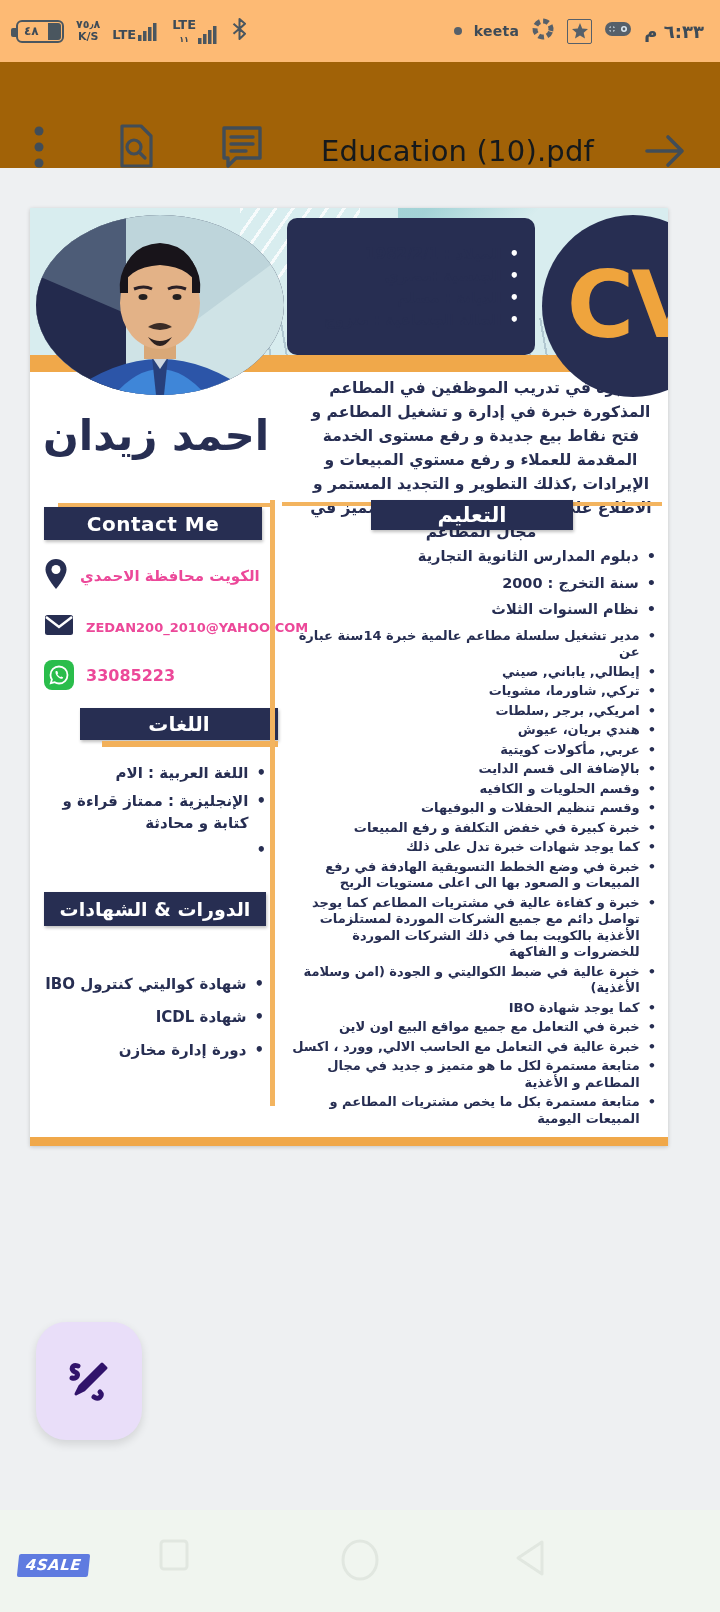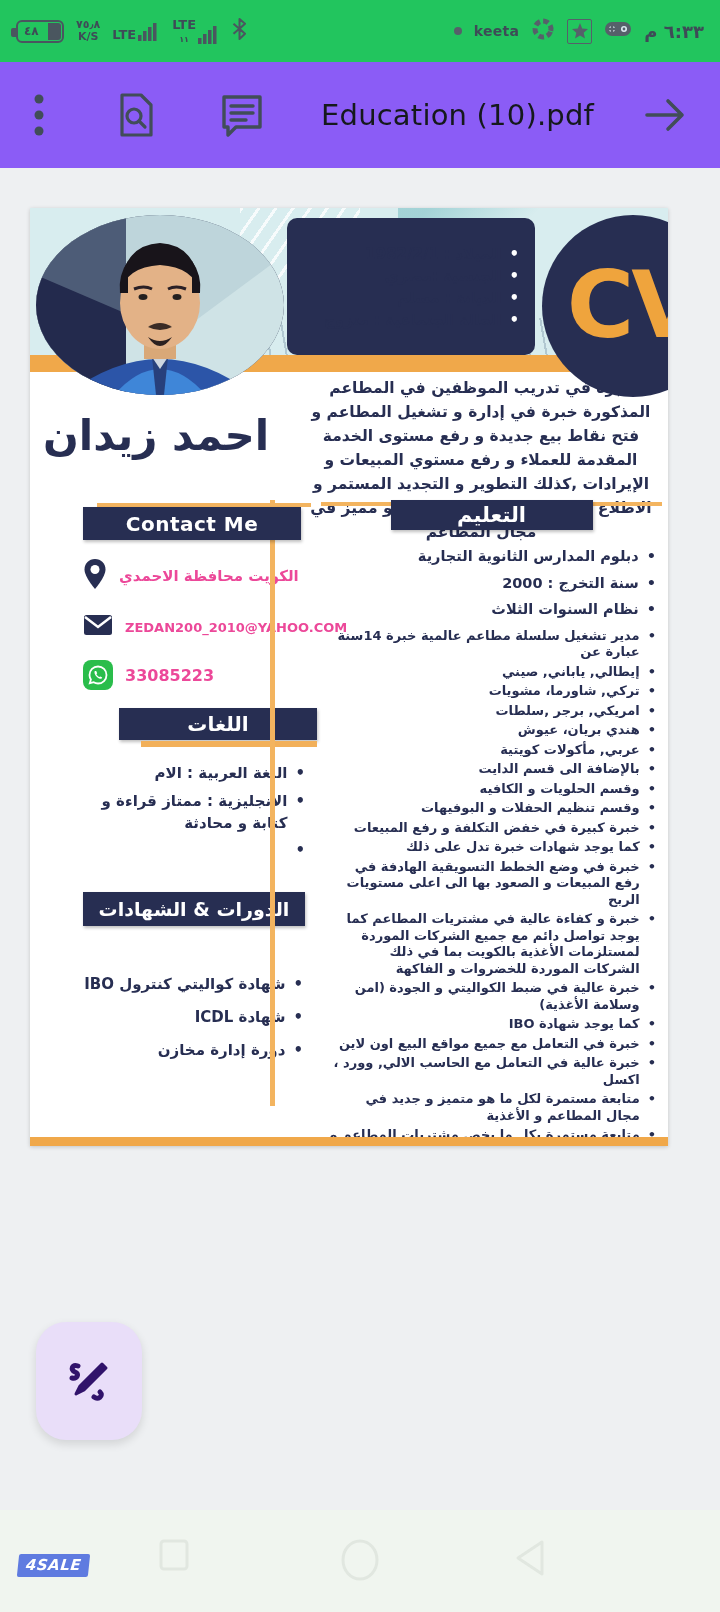--- a/index.html
+++ b/index.html
@@ -1,38 +1,38 @@
 <!DOCTYPE html>
 <html lang="ar"><head>
 <meta charset="utf-8">
 <style>
   * { margin:0; padding:0; box-sizing:border-box; }
   html,body { width:720px; height:1612px; }
   body { position:relative; overflow:hidden; background:#eef0f2; font-family:"DejaVu Sans", sans-serif; }
 
   
-  .status-bar { position:absolute; left:0; top:0; width:720px; height:62px; background:#22c55e;
+  .status-bar { position:absolute; left:0; top:0; width:720px; height:62px; background:#fdba74;
     display:flex; justify-content:space-between; align-items:center; padding:0 16px; color:#3e4b57; }
   .sb-left, .sb-right { display:flex; align-items:center; gap:12px; }
   .battery { position:relative; width:48px; height:23px; border:2.5px solid #4a565f; border-radius:6px;
     display:flex; align-items:center; justify-content:flex-start; padding-left:6px; font-size:12px; font-weight:bold; color:#3e4b57; }
   .battery::before { content:''; position:absolute; left:-7px; top:6px; width:5px; height:9px; background:#4a565f; border-radius:2px 0 0 2px; }
   .battery .fill { position:absolute; right:1px; top:1px; bottom:1px; width:13px; background:#4a565f; border-radius:0 3px 3px 0; }
   .speed { text-align:center; font-weight:bold; font-size:11px; line-height:1.1; }
   .lte { display:flex; align-items:flex-end; gap:2px; }
   .lte .lbl { font-size:13px; font-weight:bold; line-height:1; text-align:center; }
   .lte .sub { font-size:8px; line-height:1; }
   .time { font-size:18px; font-weight:600; direction:rtl; color:#3e4b57; }
   .keeta { font-size:14px; font-weight:600; letter-spacing:.3px; }
   .notif-dot { width:8px; height:8px; border-radius:50%; background:#56606a; }
   .star-box { width:25px; height:25px; border:1.5px solid #56606a; border-radius:2px; display:flex; align-items:center; justify-content:center; }
 
   
-  .toolbar { position:absolute; left:0; top:62px; width:720px; height:106px; background:#8b5cf6;
-    display:flex; align-items:center; padding:0 34px;gap:15px; }
+  .toolbar { position:absolute; left:0; top:62px; width:720px; height:106px; background:#a16207;
+    display:flex; align-items:flex-end; padding:0 34px;gap:15px; }
   .tb-icon { flex:0 0 auto; display:flex; align-items:center; justify-content:center; }
   .tb-title { flex:1; font-size:29px; color:#15191c; margin-left:42px; letter-spacing:.2px; white-space:nowrap; overflow:hidden; }
 
   
   .page { position:absolute; left:30px; top:208px; width:638px; height:938px; background:#ffffff;
     overflow:hidden; box-shadow:0 1px 4px rgba(0,0,0,.18); }
 
   .header-band { position:relative; height:164px; background:#d8edef; }
   .hb-deco1 { position:absolute; right:120px; top:0; width:150px; height:110px;
     background:linear-gradient(135deg, rgba(120,190,195,.55) 12%, rgba(216,237,239,0) 55%); }
@@ -55,21 +55,21 @@
   .cv-circle { position:absolute; left:512px; top:7px; width:182px; height:182px; border-radius:50%;
     background:#272e52; z-index:2; display:flex; align-items:center; justify-content:center; }
   .cv-circle span { color:#efa43d; font-size:92px; font-weight:bold; letter-spacing:-3px; line-height:1; }
 
   .intro { position:relative; height:126px; display:flex; }
   .name-wrap { width:252px; display:flex; align-items:center; justify-content:center; }
   .name { font-size:42px; font-weight:bold; color:#272e52; white-space:nowrap; }
   .summary { flex:1; direction:rtl; text-align:center; color:#272e52; font-weight:bold;
     font-size:15.5px; line-height:1.55; padding:4px 6px 0 18px; }
 
-  .columns { position:relative; height:648px; display:flex;padding-left:39px; }
+  .columns { position:relative; height:648px; display:flex; }
   .v-divider { position:absolute; left:240px; top:2px; width:5px; height:606px; background:#f3b45f; z-index:1; }
 
   .left-col { position:relative; width:240px; padding:0 0 0 14px; }
   .left-col .topline { position:absolute; top:5px; left:28px; right:-2px; height:4px; background:#f3b45f; }
   .navbar-sec { background:#272e52; color:#fff; font-weight:bold; display:flex; align-items:center;
     justify-content:center; box-shadow:1px 2px 3px rgba(0,0,0,.25); }
   .bar-contact { margin-top:9px; width:218px; height:33px; font-size:20px; letter-spacing:.5px; position:relative; z-index:2; }
   .crow { display:flex; align-items:center; gap:12px; margin-top:18px; min-height:30px; }
   .crow .txt { color:#ec4899; font-weight:bold; }
   .crow .ar { direction:rtl; font-size:15px; }

